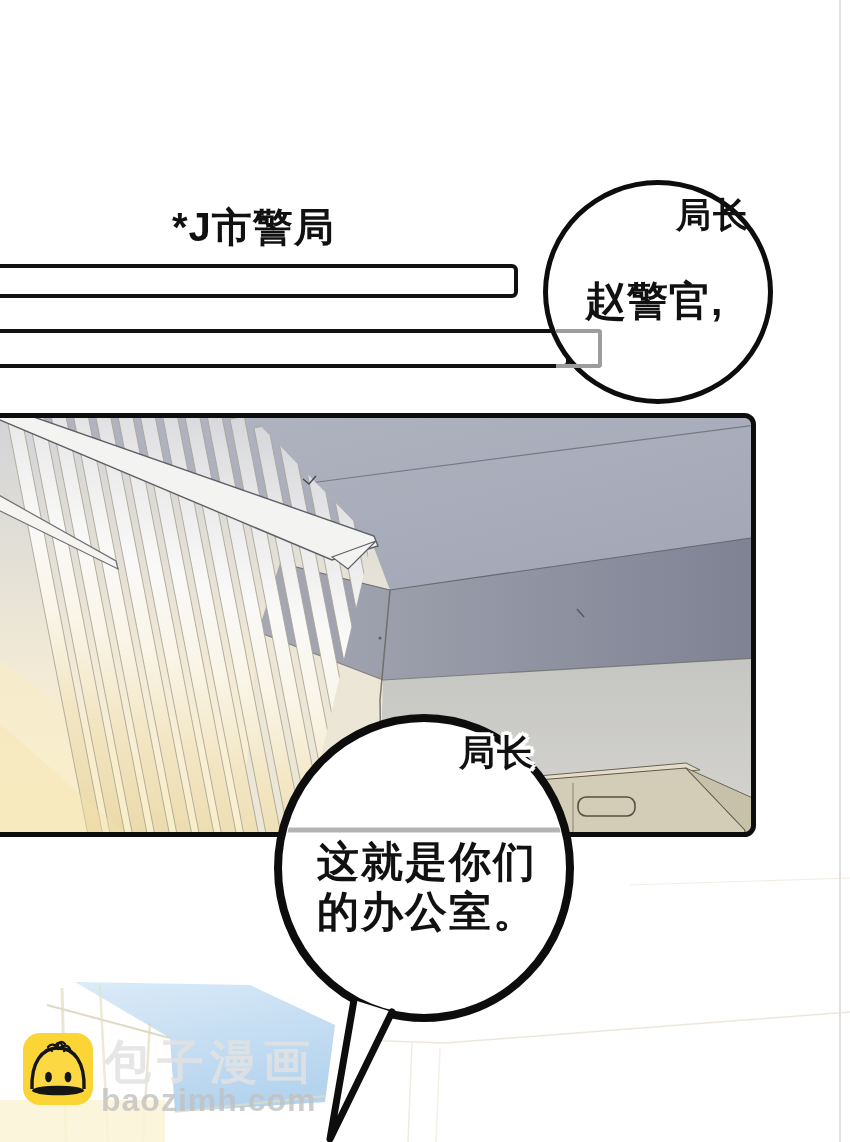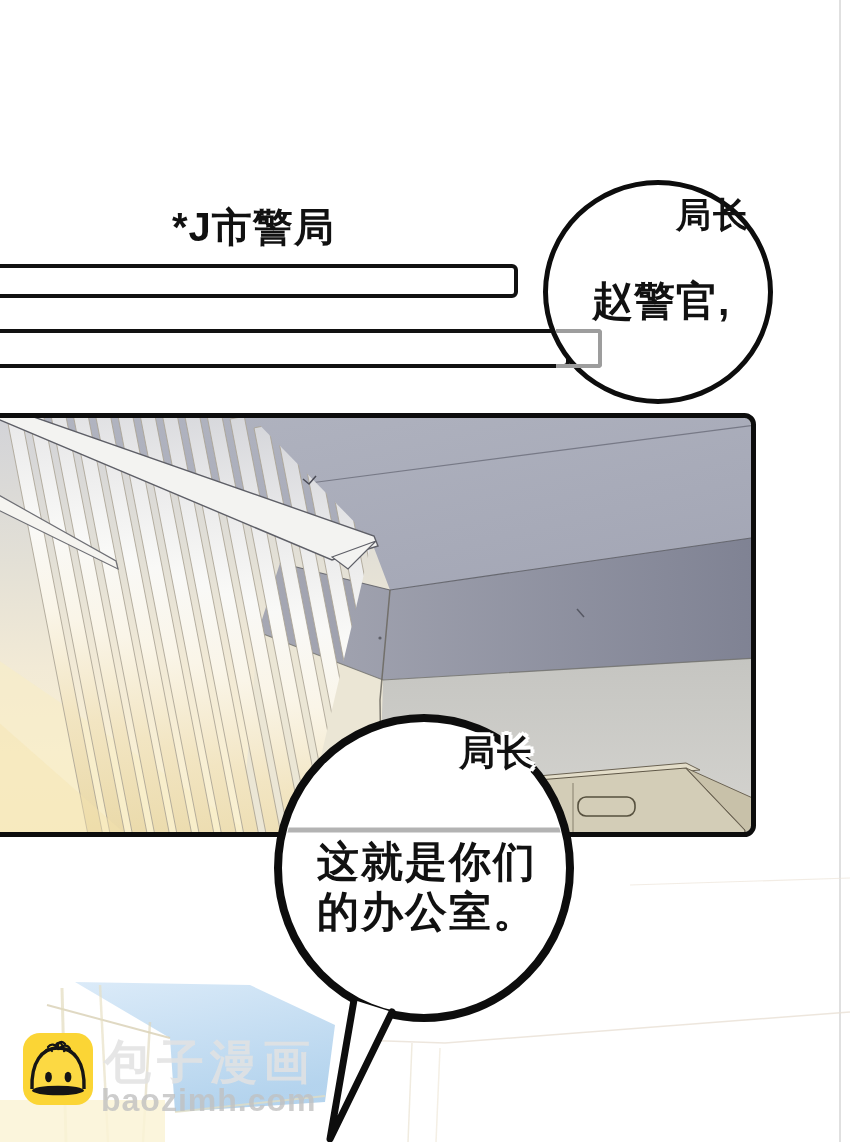--- a/index.html
+++ b/index.html
@@ -11,21 +11,21 @@
   .bar{position:absolute;background:#fff;border:4px solid #111;border-radius:0 6px 6px 0;box-sizing:border-box;}
   #bar1{left:-20px;top:264px;width:538px;height:34px;z-index:3;}
   #bar2{left:-20px;top:329px;width:590px;height:39px;z-index:3;}
   #gray-box{left:556px;top:329px;width:46px;height:39px;border:4px solid #9d9d9d;border-left:none;
             background:transparent;z-index:5;position:absolute;box-sizing:border-box;border-radius:0 4px 4px 0;}
   
   #bubble1{left:543px;top:180px;width:230px;height:224px;border:5px solid #0d0d0d;border-radius:50%;
            background:#fff;z-index:4;position:absolute;box-sizing:border-box;}
   #title{left:172px;top:200px;font-size:40px;letter-spacing:1px;z-index:8;}
   #b1-speaker{left:676px;top:192px;font-size:35px;letter-spacing:2px;z-index:8;}
-  #b1-text{left:585px;top:274px;font-size:41px;letter-spacing:1px;z-index:8;margin-left:7px;}
+  #b1-text{left:585px;top:274px;font-size:41px;letter-spacing:1px;z-index:8;}
   #b2-speaker{left:459px;top:729px;font-size:36px;letter-spacing:2px;z-index:8;
     text-shadow:-3px -3px 0 #fff,3px -3px 0 #fff,-3px 3px 0 #fff,3px 3px 0 #fff,
                 -4px 0 0 #fff,4px 0 0 #fff,0 -4px 0 #fff,0 4px 0 #fff;}
   #b2-line1{left:317px;top:834px;font-size:42px;letter-spacing:2px;z-index:8;}
   #b2-line2{left:317px;top:884px;font-size:42px;letter-spacing:2px;z-index:8;}
   
   #panel{left:-12px;top:413px;width:768px;height:424px;z-index:6;position:absolute;}
   #bubble2-svg{left:0;top:0;width:850px;height:1142px;z-index:7;position:absolute;pointer-events:none;}
   #bottom-scene{left:0;top:0;width:850px;height:1142px;z-index:1;position:absolute;}
   #right-edge-line{left:839px;top:0;width:2px;height:1142px;background:#dadada;opacity:.85;z-index:1;position:absolute;}

